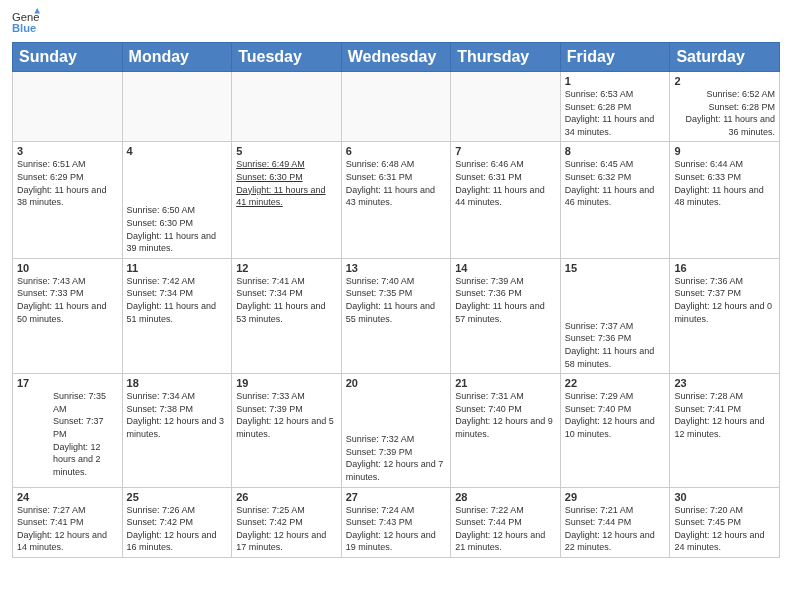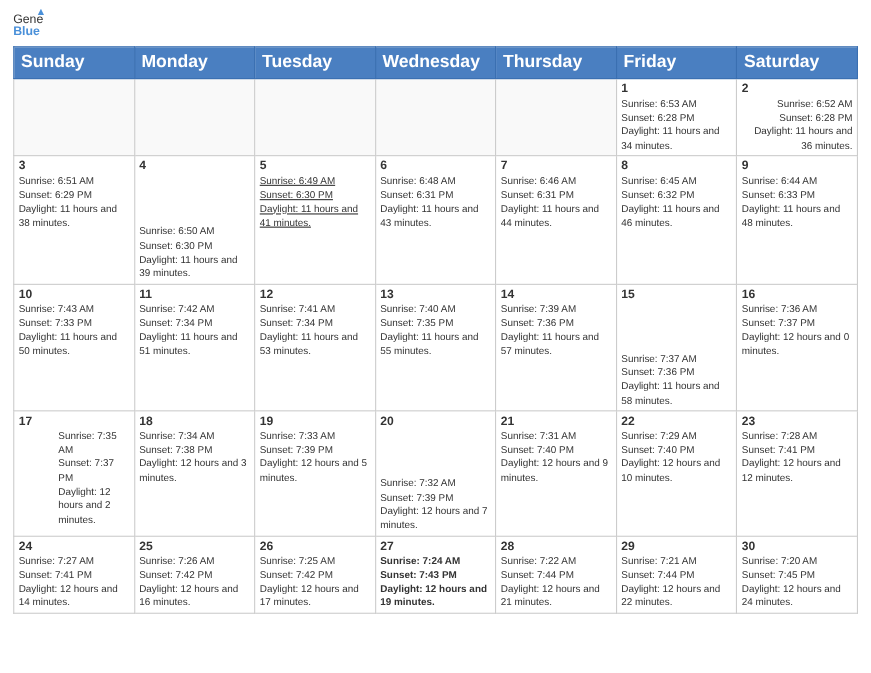--- a/index.html
+++ b/index.html
@@ -282,21 +282,21 @@
 Daylight: 12 hours and 16 minutes.</div>
           </td>
           <td>
             <span class="day-num">26</span>
             <div class="day-info" style="white-space: pre-line;">Sunrise: 7:25 AM
 Sunset: 7:42 PM
 Daylight: 12 hours and 17 minutes.</div>
           </td>
           <td>
             <span class="day-num">27</span>
-            <div class="day-info" style="white-space: pre-line; font-weight: bold;">Sunrise: 7:24 AM
+            <div class="day-info" style="white-space: pre-line;">Sunrise: 7:24 AM
 Sunset: 7:43 PM
 Daylight: 12 hours and 19 minutes.</div>
           </td>
           <td>
             <span class="day-num">28</span>
             <div class="day-info" style="white-space: pre-line;">Sunrise: 7:22 AM
 Sunset: 7:44 PM
 Daylight: 12 hours and 21 minutes.</div>
           </td>
           <td>

